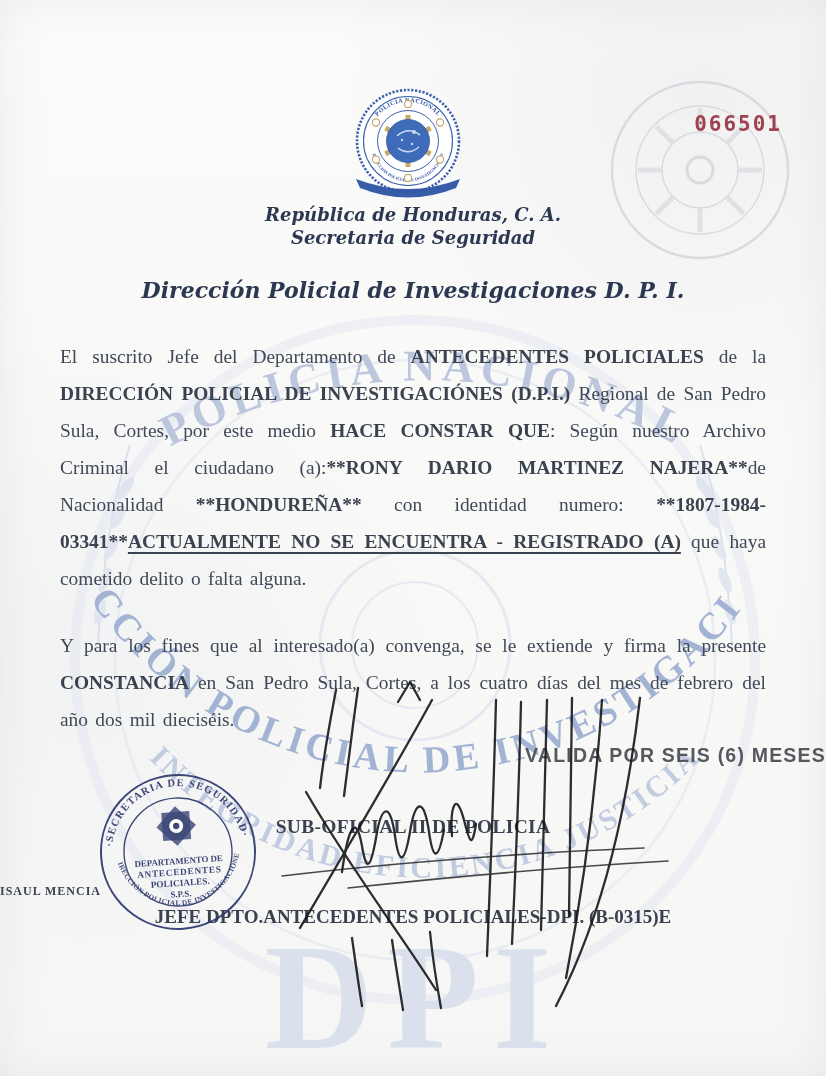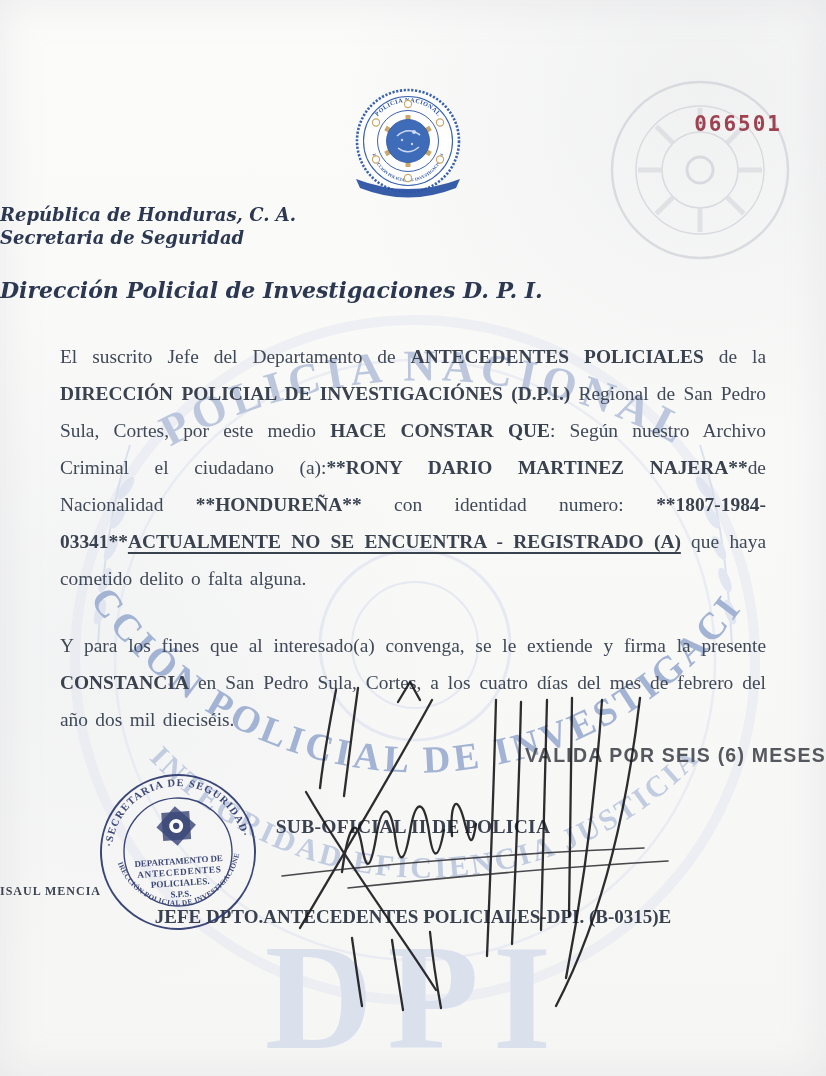--- a/index.html
+++ b/index.html
@@ -12,21 +12,21 @@
     font-family:"Liberation Serif", serif;
     box-shadow:inset 0 0 40px rgba(190,192,198,.25);
   }
   .abs{position:absolute;}
   svg{display:block;}
   svg text{text-anchor:middle;}
 
   .serial{right:44px;top:64px;font-family:"DejaVu Sans Mono",monospace;
     font-size:21px;letter-spacing:2px;color:#9e4150;font-weight:600;z-index:2;margin-top:48px;}
 
-  .letterhead{left:0;top:203px;width:100%;z-index:2;
+  .letterhead{left:0;top:203px;width:100%;text-align:center;z-index:2;
     font-family:"DejaVu Serif",serif;font-style:italic;font-weight:600;
     color:#2c3752;font-size:18px;line-height:23px;}
   .letterhead .lh3{font-size:22px;margin-top:30px;}
 
   .title{left:0;top:289px;width:100%;text-align:center;z-index:2;
     font-size:20px;font-weight:700;letter-spacing:.4px;color:#39414e;}
 
   .bodycol{left:60px;top:338px;width:706px;z-index:2;
     font-size:19.4px;line-height:37px;color:#404957;text-align:justify;word-spacing:2.5px;}
   .bodycol p{margin:0;}

